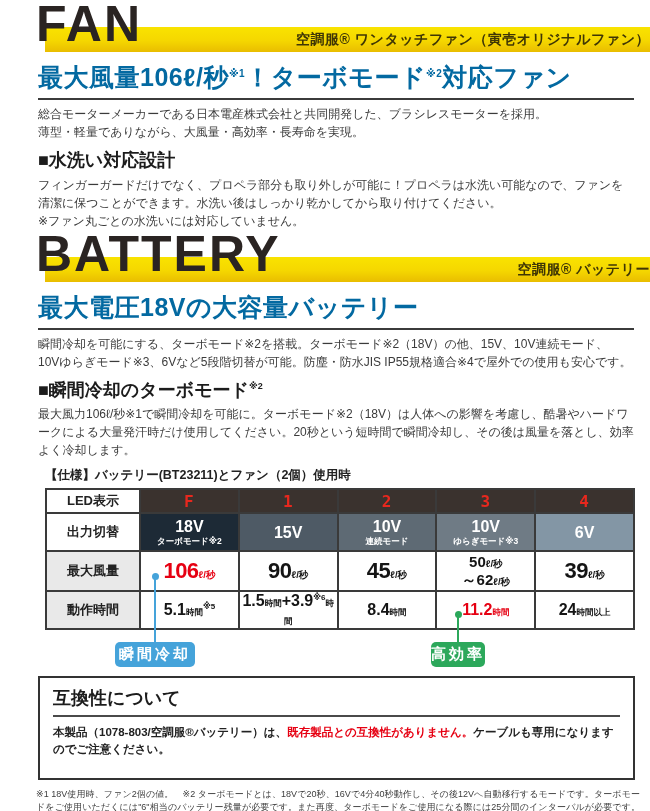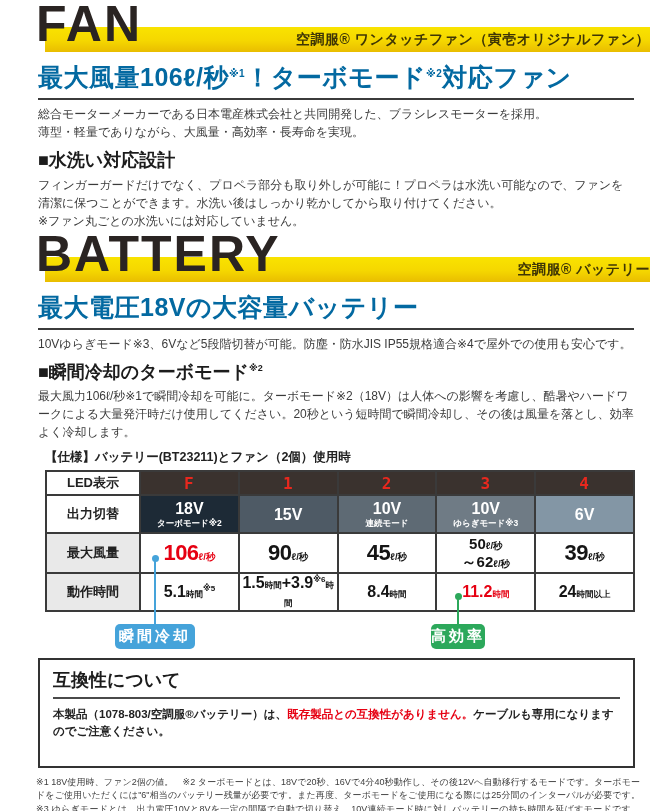--- a/index.html
+++ b/index.html
@@ -73,21 +73,21 @@
   .co.blue .line{top:-64px;height:66px;background:#45a3da;}
   .co.blue .dot{top:-69px;background:#45a3da;}
   .co.green{left:386px;width:54px;}
   .co.green .tag{background:#2ca85b;}
   .co.green .line{top:-26px;height:28px;background:#2ca85b;}
   .co.green .dot{top:-31px;background:#2ca85b;}
   
   .compat{margin:2px 15px 0 38px;border:2px solid #333;padding:8px 13px 10px;}
   .compat .title{font-size:18px;font-weight:800;color:#1c1c1c;margin:0;
                  padding-bottom:5px;border-bottom:2px solid #4a4a4a;}
-  .compat .body{margin:7px 0 16px;font-size:11.5px;font-weight:700;color:#222;line-height:1.45;}
+  .compat .body{margin:7px 0 10px;font-size:11.5px;font-weight:700;color:#222;line-height:1.45;}
   .compat .red{color:#e60012;}
   
   .footnotes{margin:8px 10px 0 36px;font-size:9px;line-height:1.5;color:#3d3d3d;
              text-align:justify;}
 </style>
 </head>
 <body>
 
 <div class="banner">
   <div class="bar">
@@ -112,20 +112,21 @@
 <div class="banner">
   <div class="bar">
     <span class="right-label">空調服®  バッテリー</span>
   </div>
   <div class="big-title">BATTERY</div>
 </div>
 
 <div class="h1">最大電圧18Vの大容量バッテリー</div>
 
 <div class="body-text">
+  <span class="note-line">瞬間冷却を可能にする、ターボモード※2を搭載。ターボモード※2（18V）の他、15V、10V連続モード、</span>
   <span class="note-line">10Vゆらぎモード※3、6Vなど5段階切替が可能。防塵・防水JIS IP55規格適合※4で屋外での使用も安心です。</span>
 </div>
 
 <div class="h2"><span>■瞬間冷却のターボモード</span><sup>※2</sup></div>
 <div class="body-text">最大風力106ℓ/秒※1で瞬間冷却を可能に。ターボモード※2（18V）は人体への影響を考慮し、酷暑やハードワークによる大量発汗時だけ使用してください。20秒という短時間で瞬間冷却し、その後は風量を落とし、効率よく冷却します。</div>
 
 <div class="spec-caption">【仕様】バッテリー(BT23211)とファン（2個）使用時</div>
 
 <div class="spec-area">
   <table class="spec">

